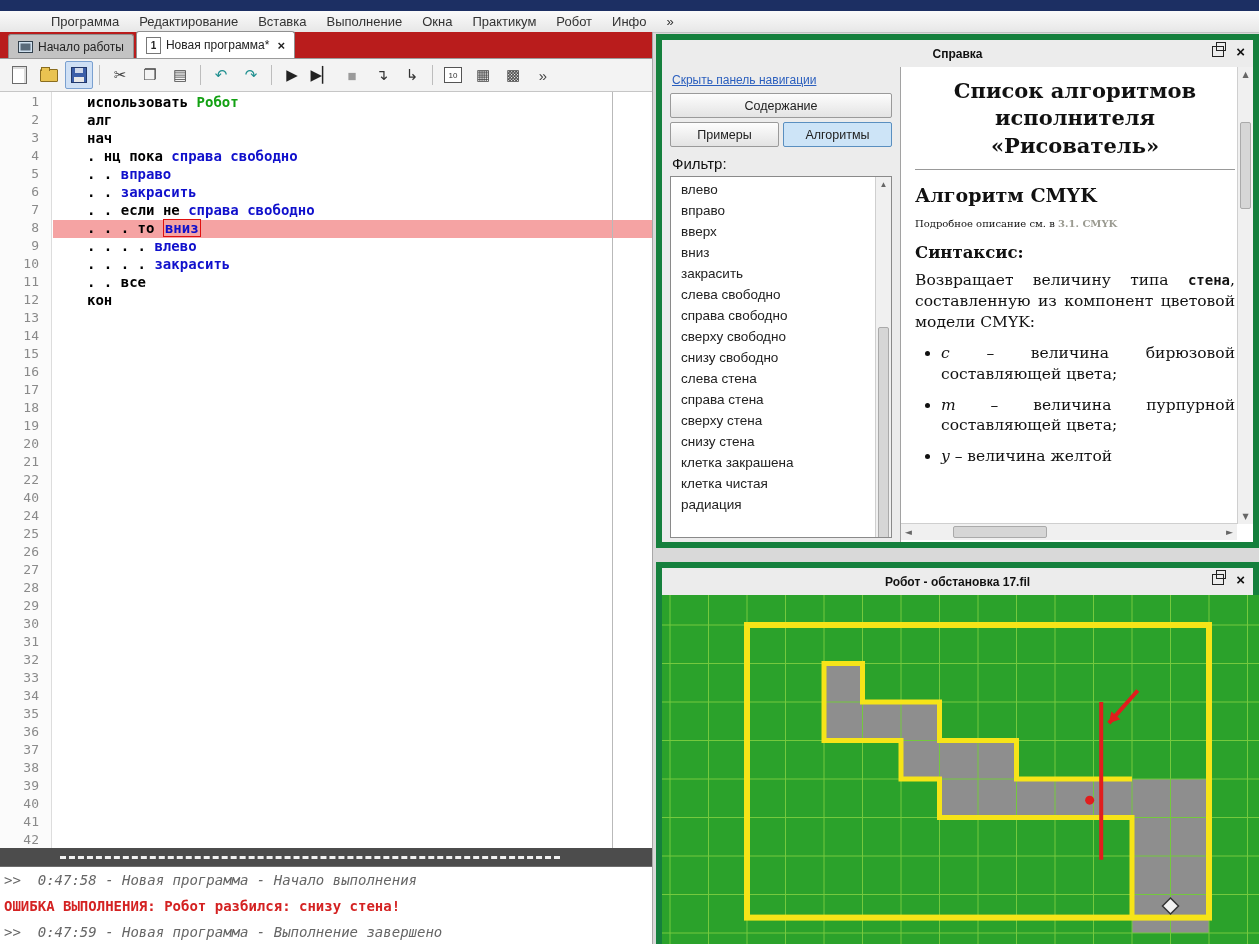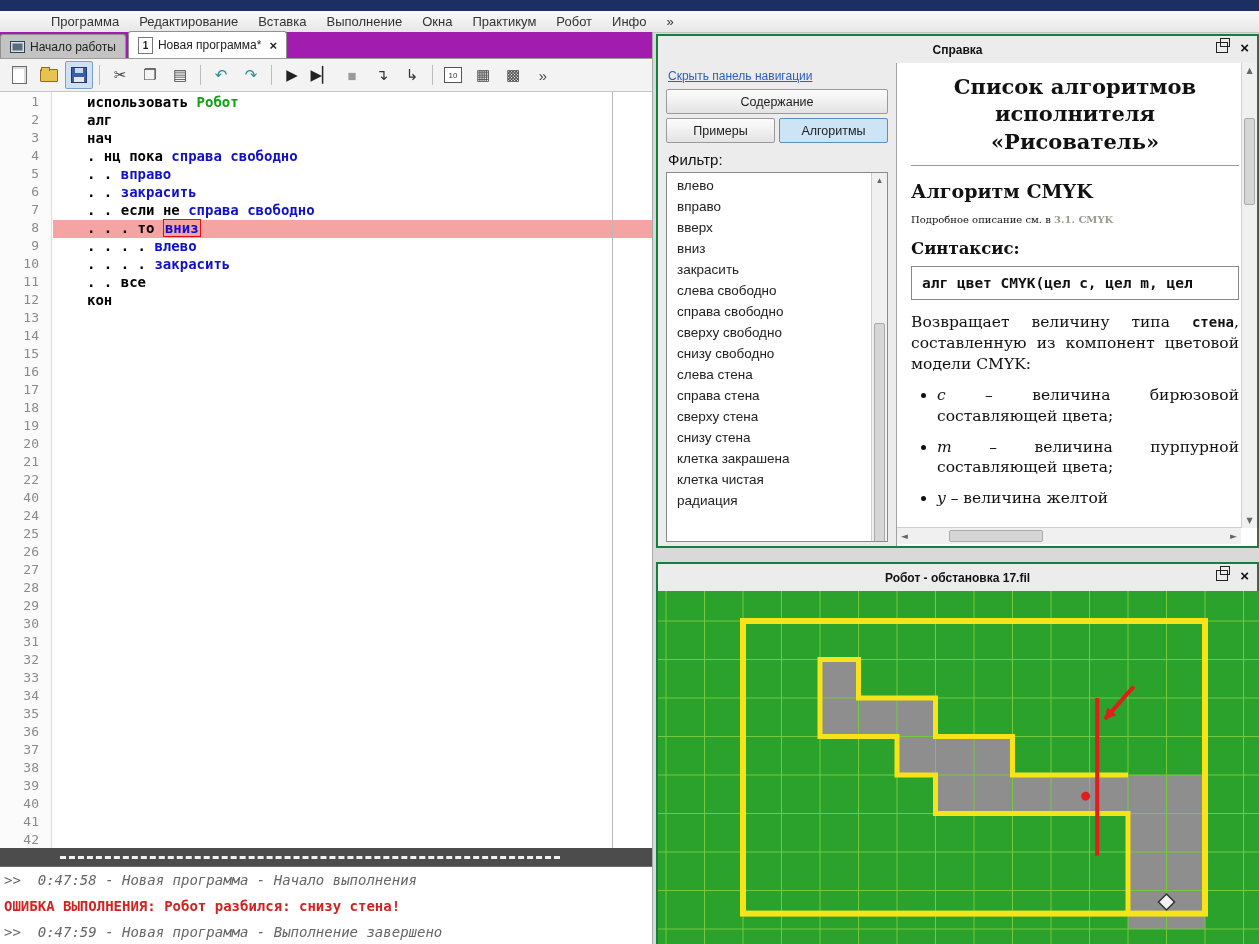--- a/index.html
+++ b/index.html
@@ -8,22 +8,22 @@
 
   
   #window-titlebar{position:absolute;left:0;top:0;width:1259px;height:11px;background:#1c2f63;}
   #menu-bar{position:absolute;left:0;top:11px;width:1259px;height:21px;
             background:linear-gradient(#fafafa,#e7e7e7);border-bottom:1px solid #c2c2c2;
             display:flex;align-items:center;font-size:13px;color:#333;padding-left:41px;}
   .menu-item{padding:2px 10px;cursor:default;}
 
   
   #editor-pane{position:absolute;left:0;top:32px;width:652px;height:912px;background:#fff;border-right:1px solid #a8a8a8;}
-  #tab-bar{position:absolute;left:0;top:0;width:652px;height:27px;background:#a21caf;
-           display:flex;align-items:flex-end;padding-left:0;box-sizing:border-box;border-bottom:1px solid #9b9b9b;}
+  #tab-bar{position:absolute;left:0;top:0;width:652px;height:27px;background:#b91c1c;
+           display:flex;align-items:flex-end;padding-left:8px;box-sizing:border-box;border-bottom:1px solid #9b9b9b;}
   .tab{display:flex;align-items:center;gap:5px;height:23px;padding:0 9px;font-size:12px;
        background:#c3c3c3;border:1px solid #909090;border-bottom:none;border-radius:3px 3px 0 0;margin-right:2px;}
   .tab.active{background:#fff;height:26px;font-weight:normal;}
   .tab-icon-monitor{width:13px;height:10px;background:#5a6b7a;border:1px solid #33414d;box-shadow:inset 0 0 0 1.5px #cfe0ee;}
   .tab-badge{width:13px;height:15px;border:1px solid #777;background:#fff;font-size:10px;font-weight:bold;
              display:flex;align-items:center;justify-content:center;}
   .tab-close{font-size:13px;font-weight:bold;color:#222;margin-left:3px;}
 
   #toolbar{position:absolute;left:0;top:27px;width:652px;height:33px;background:#f3f3f3;
            border-bottom:1px solid #c6c6c6;display:flex;align-items:center;padding-left:4px;box-sizing:border-box;}
@@ -57,21 +57,21 @@
   #editor-hscrollbar{position:absolute;left:0;top:816px;width:652px;height:18px;background:#4c4c4c;}
   #editor-hscrollbar .dashes{position:absolute;left:60px;top:8px;width:500px;border-top:3px dashed #f2f2f2;}
 
   #console{position:absolute;left:0;top:834px;width:652px;height:78px;background:#fff;border-top:1px solid #6d6d6d;
            overflow:hidden;padding:5px 0 0 4px;box-sizing:border-box;}
   .con-line{height:26px;line-height:26px;font:14px "DejaVu Sans Mono", monospace;white-space:pre;}
   .con-line.info{color:#666;font-style:italic;}
   .con-line.error{color:#d42222;font-weight:bold;}
 
   
-  .win{position:absolute;background:#ececec;border:2px solid #15803d;box-sizing:border-box;}
+  .win{position:absolute;background:#ececec;border:6px solid #15803d;box-sizing:border-box;}
   .win-titlebar{height:27px;display:flex;align-items:center;justify-content:center;position:relative;
                 font-weight:bold;font-size:12px;color:#111;}
   .win-controls{position:absolute;right:8px;top:6px;display:flex;gap:12px;align-items:center;}
   .icon-restore{width:10px;height:9px;border:1px solid #222;position:relative;background:transparent;}
   .icon-restore::before{content:"";position:absolute;left:3px;top:-5px;width:8px;height:7px;border:1px solid #222;}
   .icon-close{font-size:15px;font-weight:bold;line-height:10px;color:#111;}
 
   #help-window{left:656px;top:34px;width:603px;height:514px;}
   #help-body{position:absolute;left:0;top:27px;right:0;bottom:0;display:flex;}
   #help-nav{width:238px;padding:4px 8px;box-sizing:border-box;display:flex;flex-direction:column;}
@@ -319,21 +319,20 @@
         </div>
       </div>
     </div>
     <div id="help-content">
       <div id="help-content-inner">
         <div id="help-title">Список алгоритмов исполнителя «Рисователь»</div>
         <hr class="help-hr">
         <div id="help-h2">Алгоритм CMYK</div>
         <p id="help-desc"><span>Подробное описание см. в </span><span class="doc-link">3.1. CMYK</span></p>
         <div id="help-h3">Синтаксис:</div>
-        <div id="syntax-box">алг цвет CMYK(цел c, цел m, цел</div>
         <p id="help-body-p"><span>Возвращает величину типа </span><span class="inline-code">стена</span><span>, составленную из компонент цветовой модели CMYK:</span></p>
         <ul id="help-bullets">
             <li><span class="var">c</span><span> – величина бирюзовой составляющей цвета;</span></li>
             <li><span class="var">m</span><span> – величина пурпурной составляющей цвета;</span></li>
             <li><span class="var">y</span><span> – величина желтой</span></li>
           </ul>
       </div>
       <div class="vscroll" id="help-vscroll">
         <span class="arr">▲</span>
         <span class="thumb" style="top:55px;height:85px;"></span>

